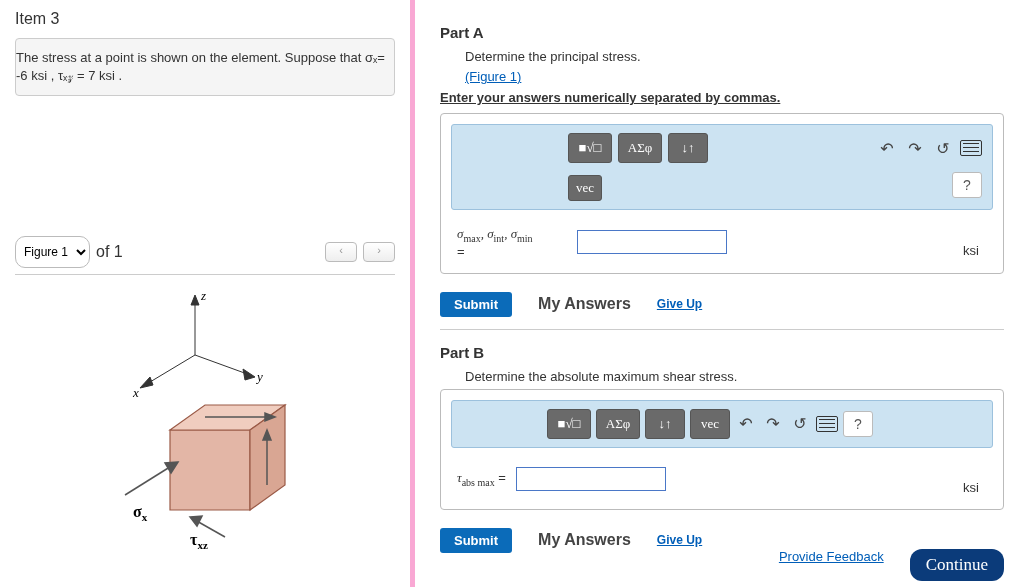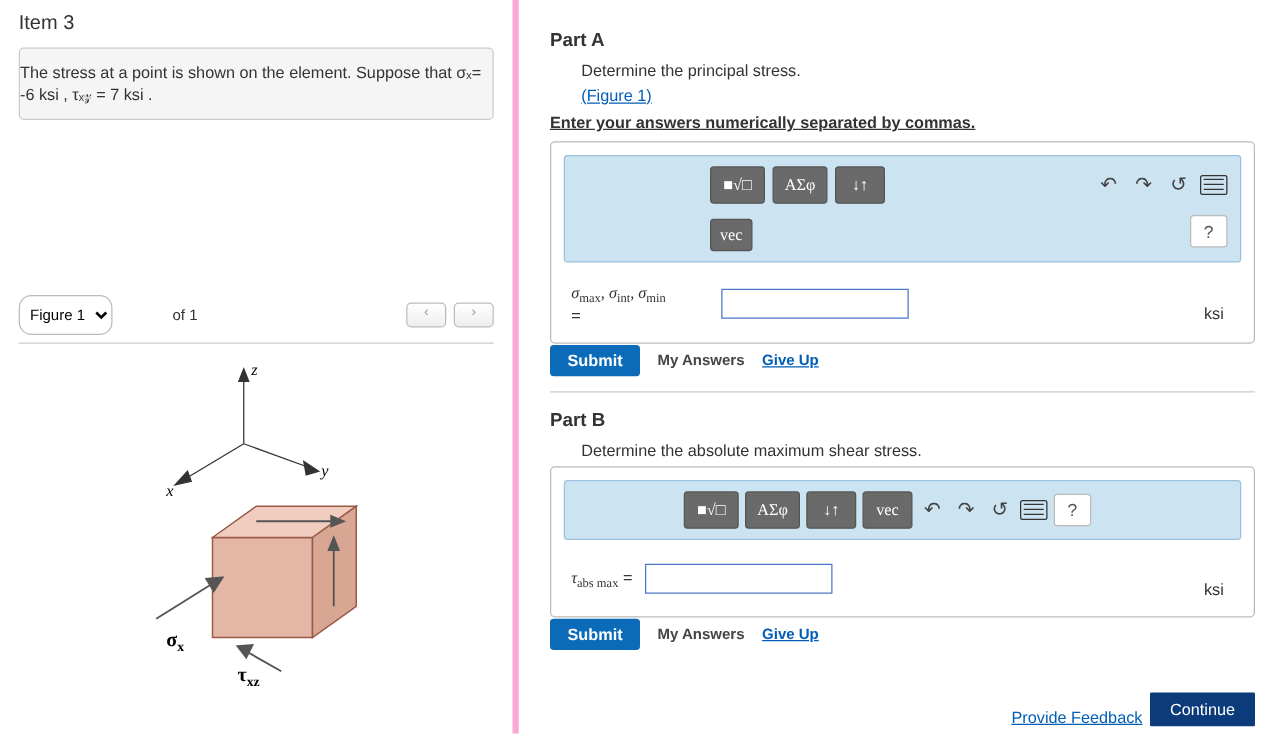--- a/index.html
+++ b/index.html
@@ -46,21 +46,21 @@
     gap: 6px;
   }
   .figure-select {
     font-size: 12px;
     height: 32px;
     border: 1px solid #bbb;
     border-radius: 10px;
     padding: 0 4px;
     background: #fff;
   }
-  .of-label { font-size: 12px; margin-left: 42px; }
+  .of-label { font-size: 16px; }
   .nav-spacer { flex: 1; }
   .nav-btn {
     width: 30px;
     height: 18px;
     border: 1px solid #bbb;
     border-radius: 4px;
     background: linear-gradient(#fff,#eee);
     font-size: 11px;
     line-height: 14px;
     text-align: center;
@@ -194,66 +194,67 @@
   }
   .unit {
     font-size: 13px;
     margin-left: auto;
     padding-right: 8px;
     margin-top: 16px;
   }
   .action-row {
     display: flex;
     align-items: center;
-    gap: 14px;
-    margin-top: 1px;
+    gap: 26px;
+    margin-top: 18px;
   }
   .submit-btn {
     background: #0b6bb9;
     color: #fff;
     border: none;
     border-radius: 3px;
     padding: 5px 14px;
     font-size: 13px;
     font-weight: bold;
     cursor: pointer;
   }
   .my-answers {
-    font-size: 12px;
+    font-size: 16px;
     font-weight: bold;
     color: #444;
   }
   .giveup {
     font-size: 12px;
     font-weight: bold;
     color: #005eb8;
     text-decoration: underline;
     cursor: pointer;
   }
   .hr {
     border: none;
     border-top: 1px solid #ccc;
     margin: 12px 0 0 0;
   }
   .footer {
     position: absolute;
     bottom: 6px;
     right: 20px;
     display: flex;
-    align-items: flex-end;
-    gap: 6px;
+    align-items: flex-start;
+    gap: 26px;
   }
   .continue-btn {
     background: #0b3b7a;
     color: #fff;
     border: none;
-    border-radius: 1px;
+    border-radius: 12px;
     padding: 6px 16px;
-    font-size: 13px;
-    cursor: pointer;
+    font-size: 17px;
+    cursor: pointer;
+    font-family: Liberation Serif, serif;
   }
   .toolbar-area.compact .toolbar-row { gap:5px; }
   .toolbar-area.compact { padding:8px 10px; }
 </style>
 </head>
 <body>
 
 <div class="container">
 
   <div class="left-col">

